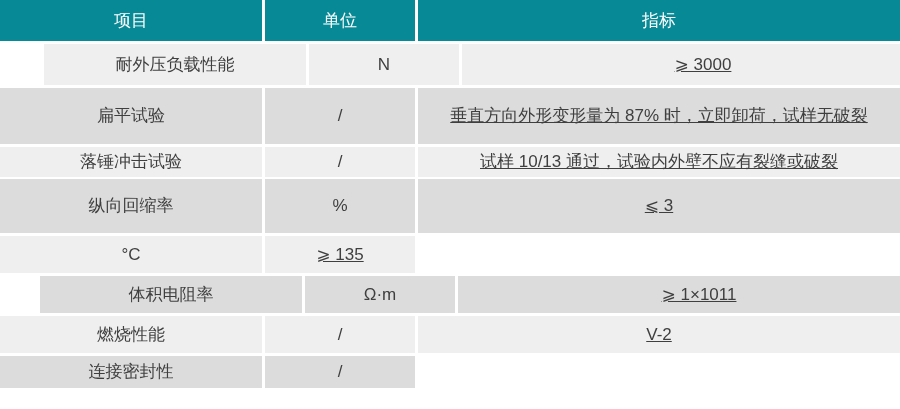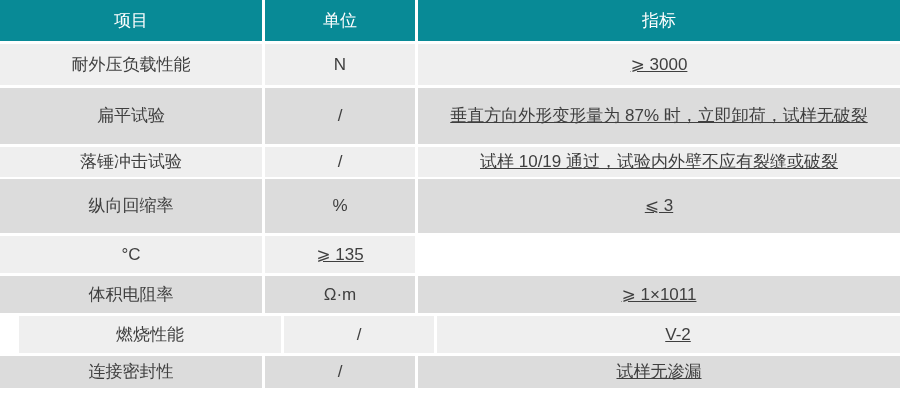--- a/index.html
+++ b/index.html
@@ -35,27 +35,27 @@
     box-sizing: border-box;
   }
   
   .trow.header { height: 41px; }
   .trow.header > div {
     background: #088a96;
     color: #ffffff;
     font-size: 17px;
   }
   
-  .trow.r0 { height: 41px; }
+  .trow.r0 { height: 41px; padding-left: 44px; }
   .trow.r1 { height: 56px; }
   .trow.r2 { height: 29px; }
   .trow.r3 { height: 54px; }
   .trow.r4 { height: 37px; }
-  .trow.r5 { height: 37px; }
-  .trow.r6 { height: 37px; margin-left: 19px; }
+  .trow.r5 { height: 37px; padding-left: 40px; }
+  .trow.r6 { height: 37px; }
   .trow.r7 { height: 32px; }
   
   .trow.light > div { background: #efefef; }
   .trow.dark  > div { background: #dcdcdc; }
   .cell-spec { line-height: 33px; text-decoration: underline; }
 </style>
 </head>
 <body>
 
 <div class="table-wrap">
@@ -74,21 +74,21 @@
 
   <div class="trow r1 dark">
     <div class="cell-item">扁平试验</div>
     <div class="cell-unit">/</div>
     <div class="cell-spec">垂直方向外形变形量为 87% 时，立即卸荷，试样无破裂</div>
   </div>
 
   <div class="trow r2 light">
     <div class="cell-item">落锤冲击试验</div>
     <div class="cell-unit">/</div>
-    <div class="cell-spec">试样 10/19 通过，试验内外壁不应有裂缝或破裂</div>
+    <div class="cell-spec">试样 10/13 通过，试验内外壁不应有裂缝或破裂</div>
   </div>
 
   <div class="trow r3 dark">
     <div class="cell-item">纵向回缩率</div>
     <div class="cell-unit">%</div>
     <div class="cell-spec">⩽ 3</div>
   </div>
 
   <div class="trow r4 light">
     <div class="cell-unit">°C</div>
@@ -103,16 +103,15 @@
 
   <div class="trow r6 light">
     <div class="cell-item">燃烧性能</div>
     <div class="cell-unit">/</div>
     <div class="cell-spec">V-2</div>
   </div>
 
   <div class="trow r7 dark">
     <div class="cell-item">连接密封性</div>
     <div class="cell-unit">/</div>
-    <div class="cell-spec">试样无渗漏</div>
   </div>
 
 </div>
 
 </body></html>

